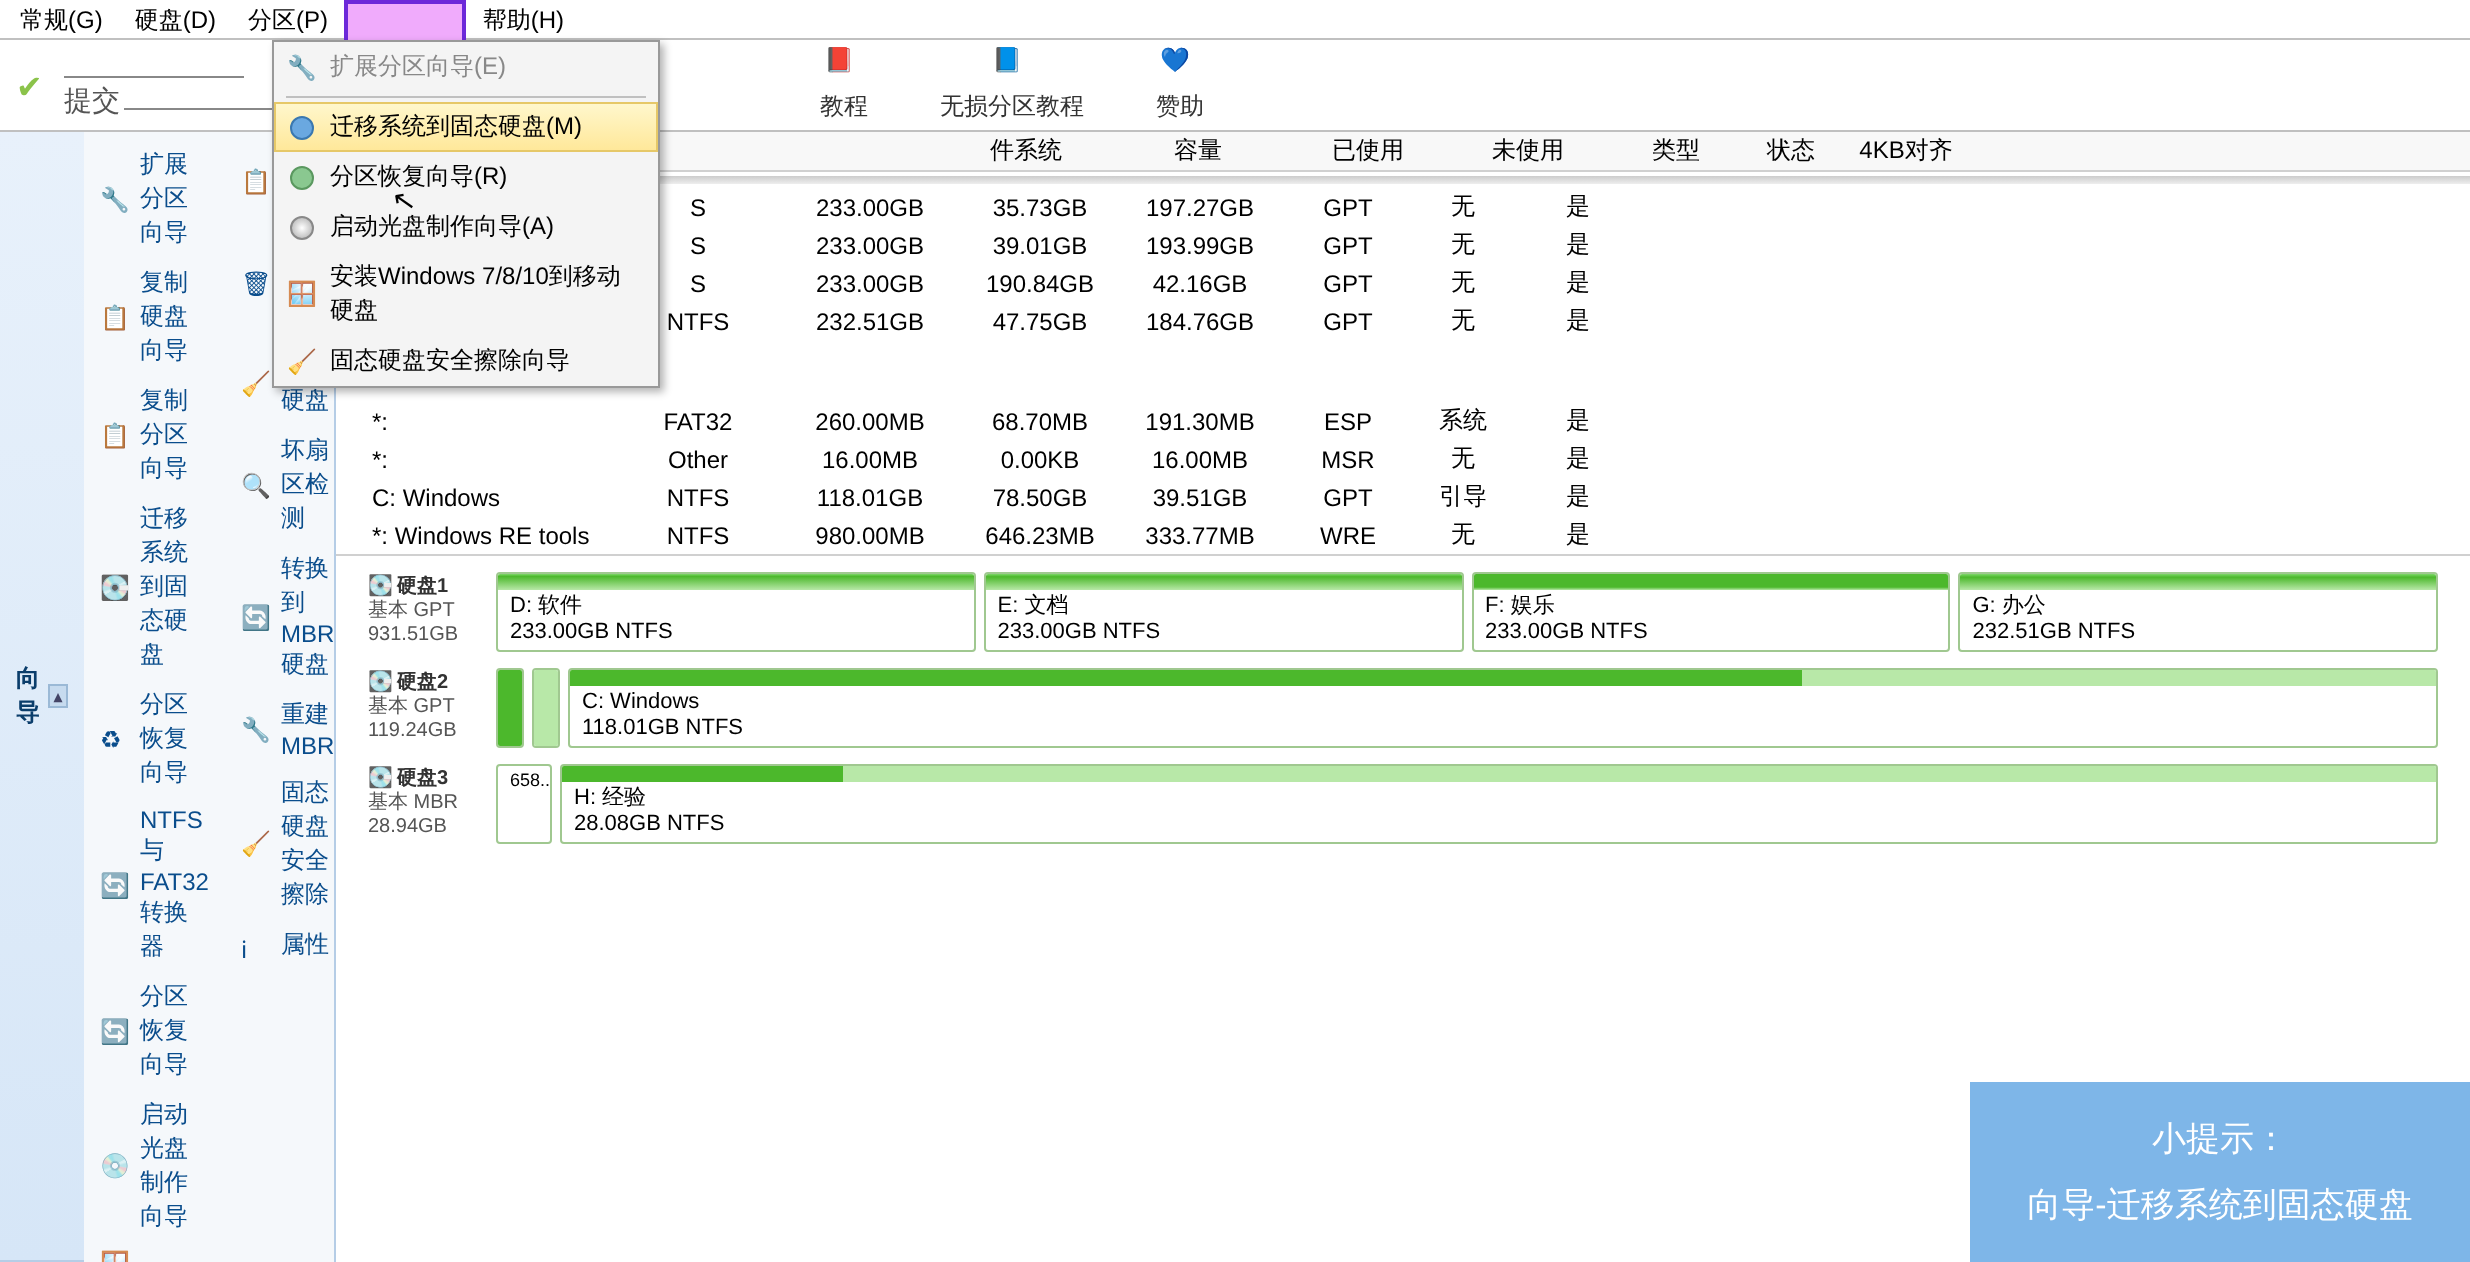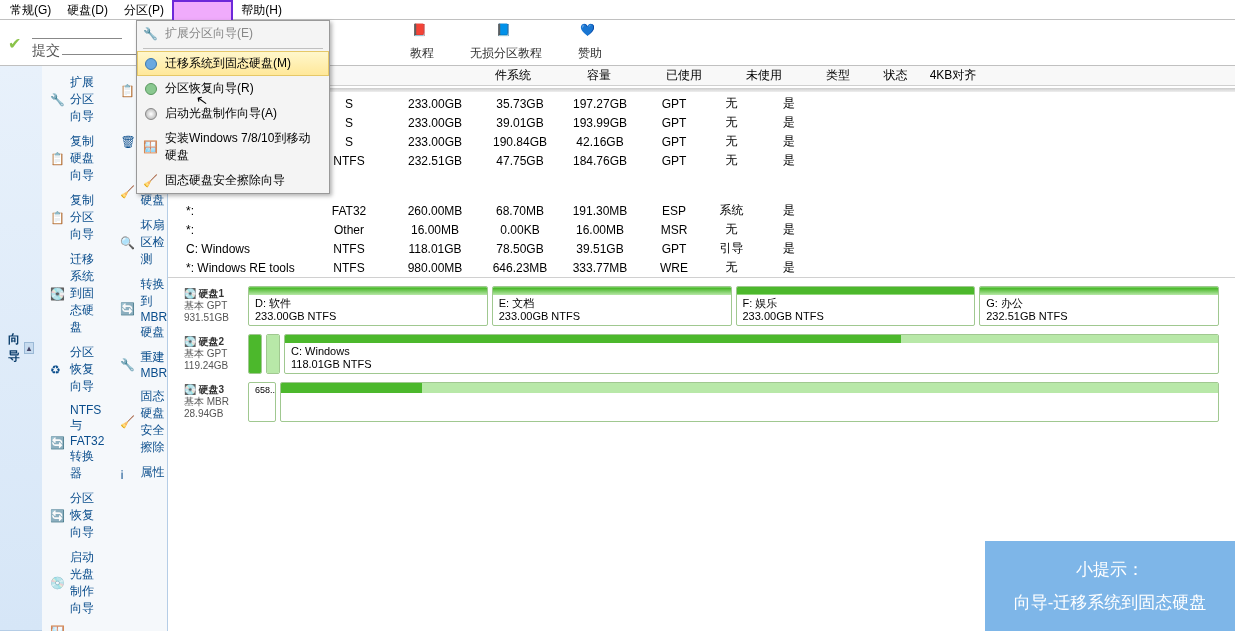--- a/index.html
+++ b/index.html
@@ -366,20 +366,21 @@
               <span>硬盘3</span>
             </span>
           <span>基本 MBR</span>
           <span>28.94GB</span>
         </div>
         <div class="part" style="width:28px;background:#fff">
             <div class="lbl" style="font-size:9px"><span>658...</span></div>
           </div>
         <div class="part" style="flex:1">
             <div class="bar" style="background:linear-gradient(to right,#4cb82c 15%,#b8e8a8 15%)"></div>
+            <div class="lbl"><b>H: 经验</b><br><span>28.08GB NTFS</span></div>
           </div>
       </div>
     </div>
   </div>
 </div>
 
 <div class="tip">
   <div>小提示：</div>
   <div>向导-迁移系统到固态硬盘</div>
 </div>

